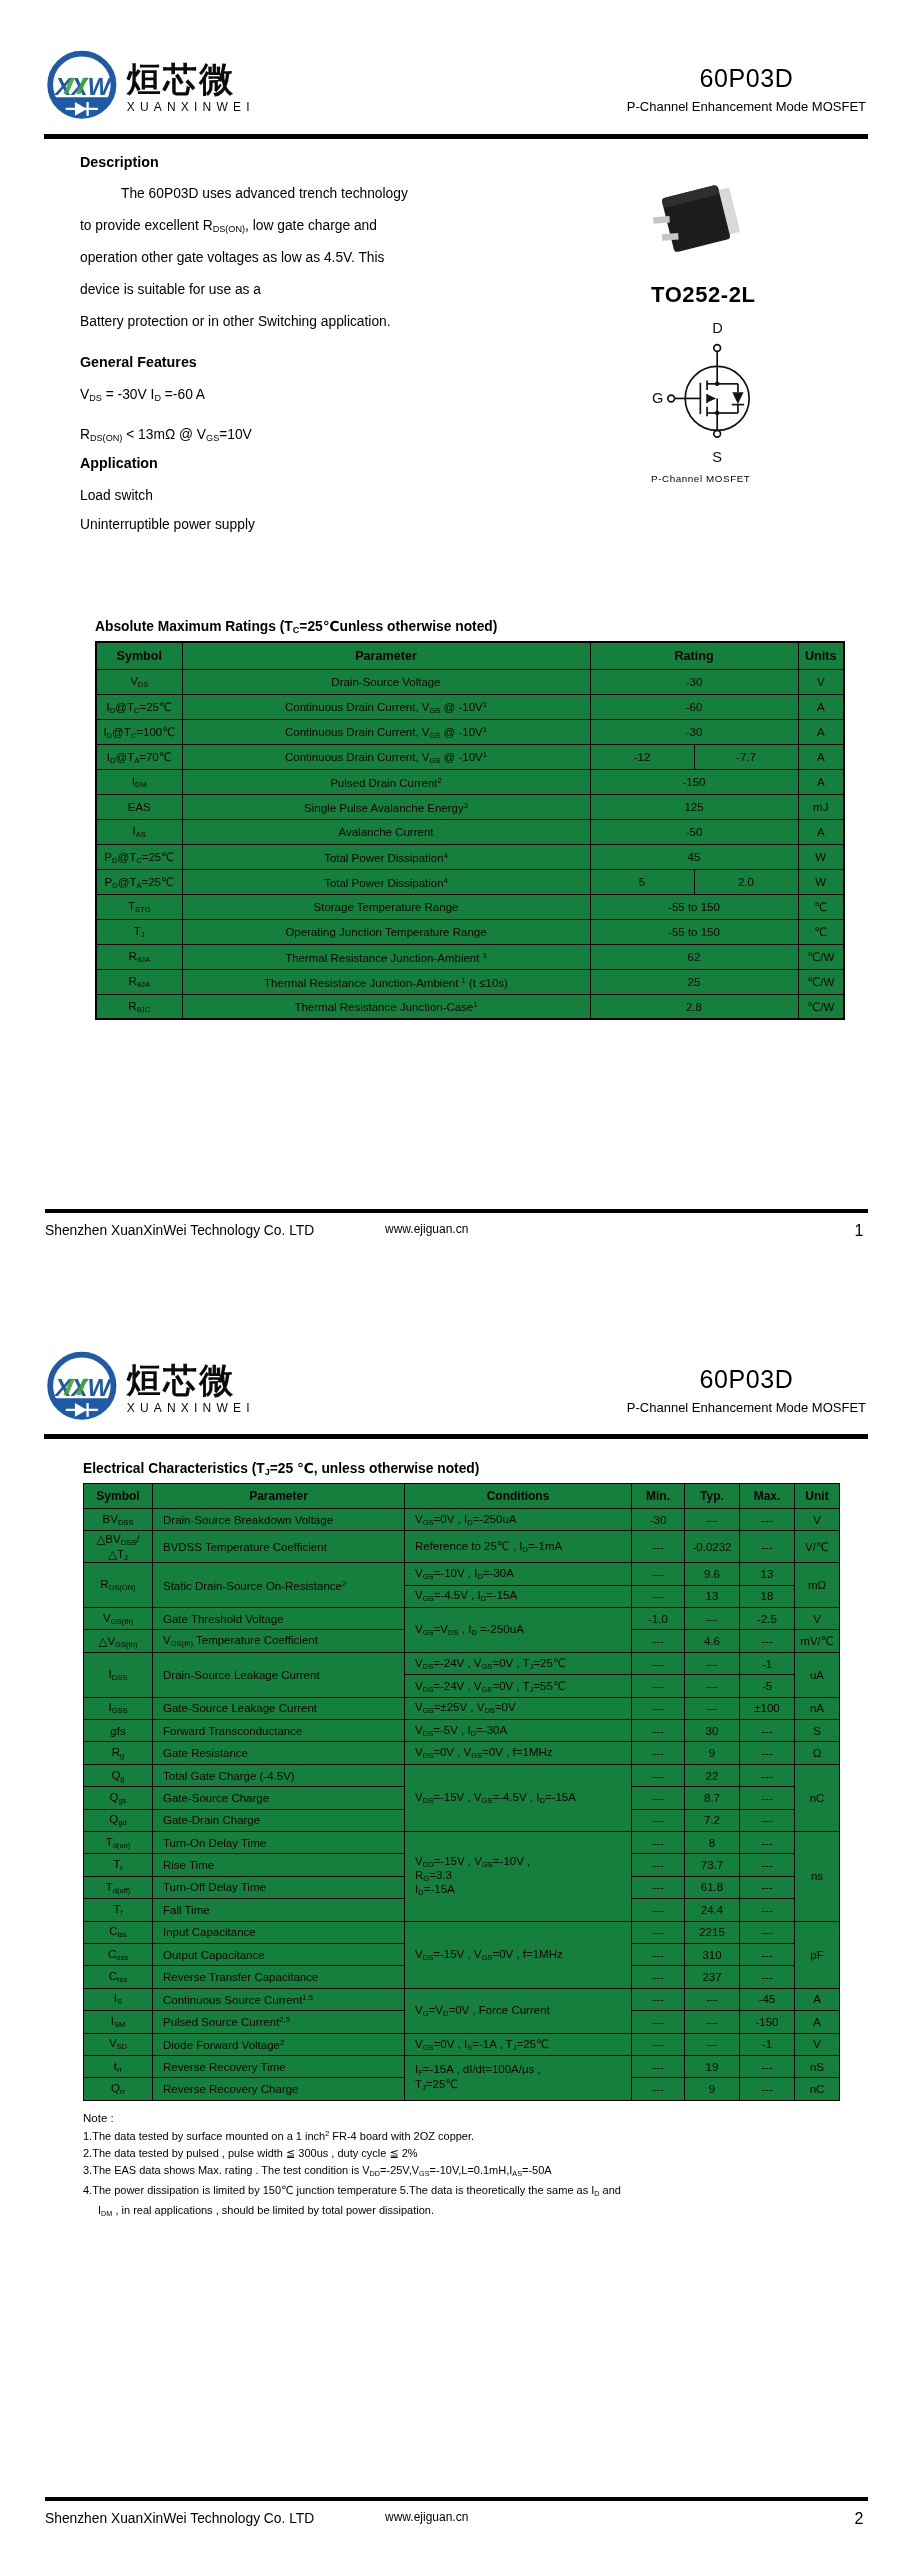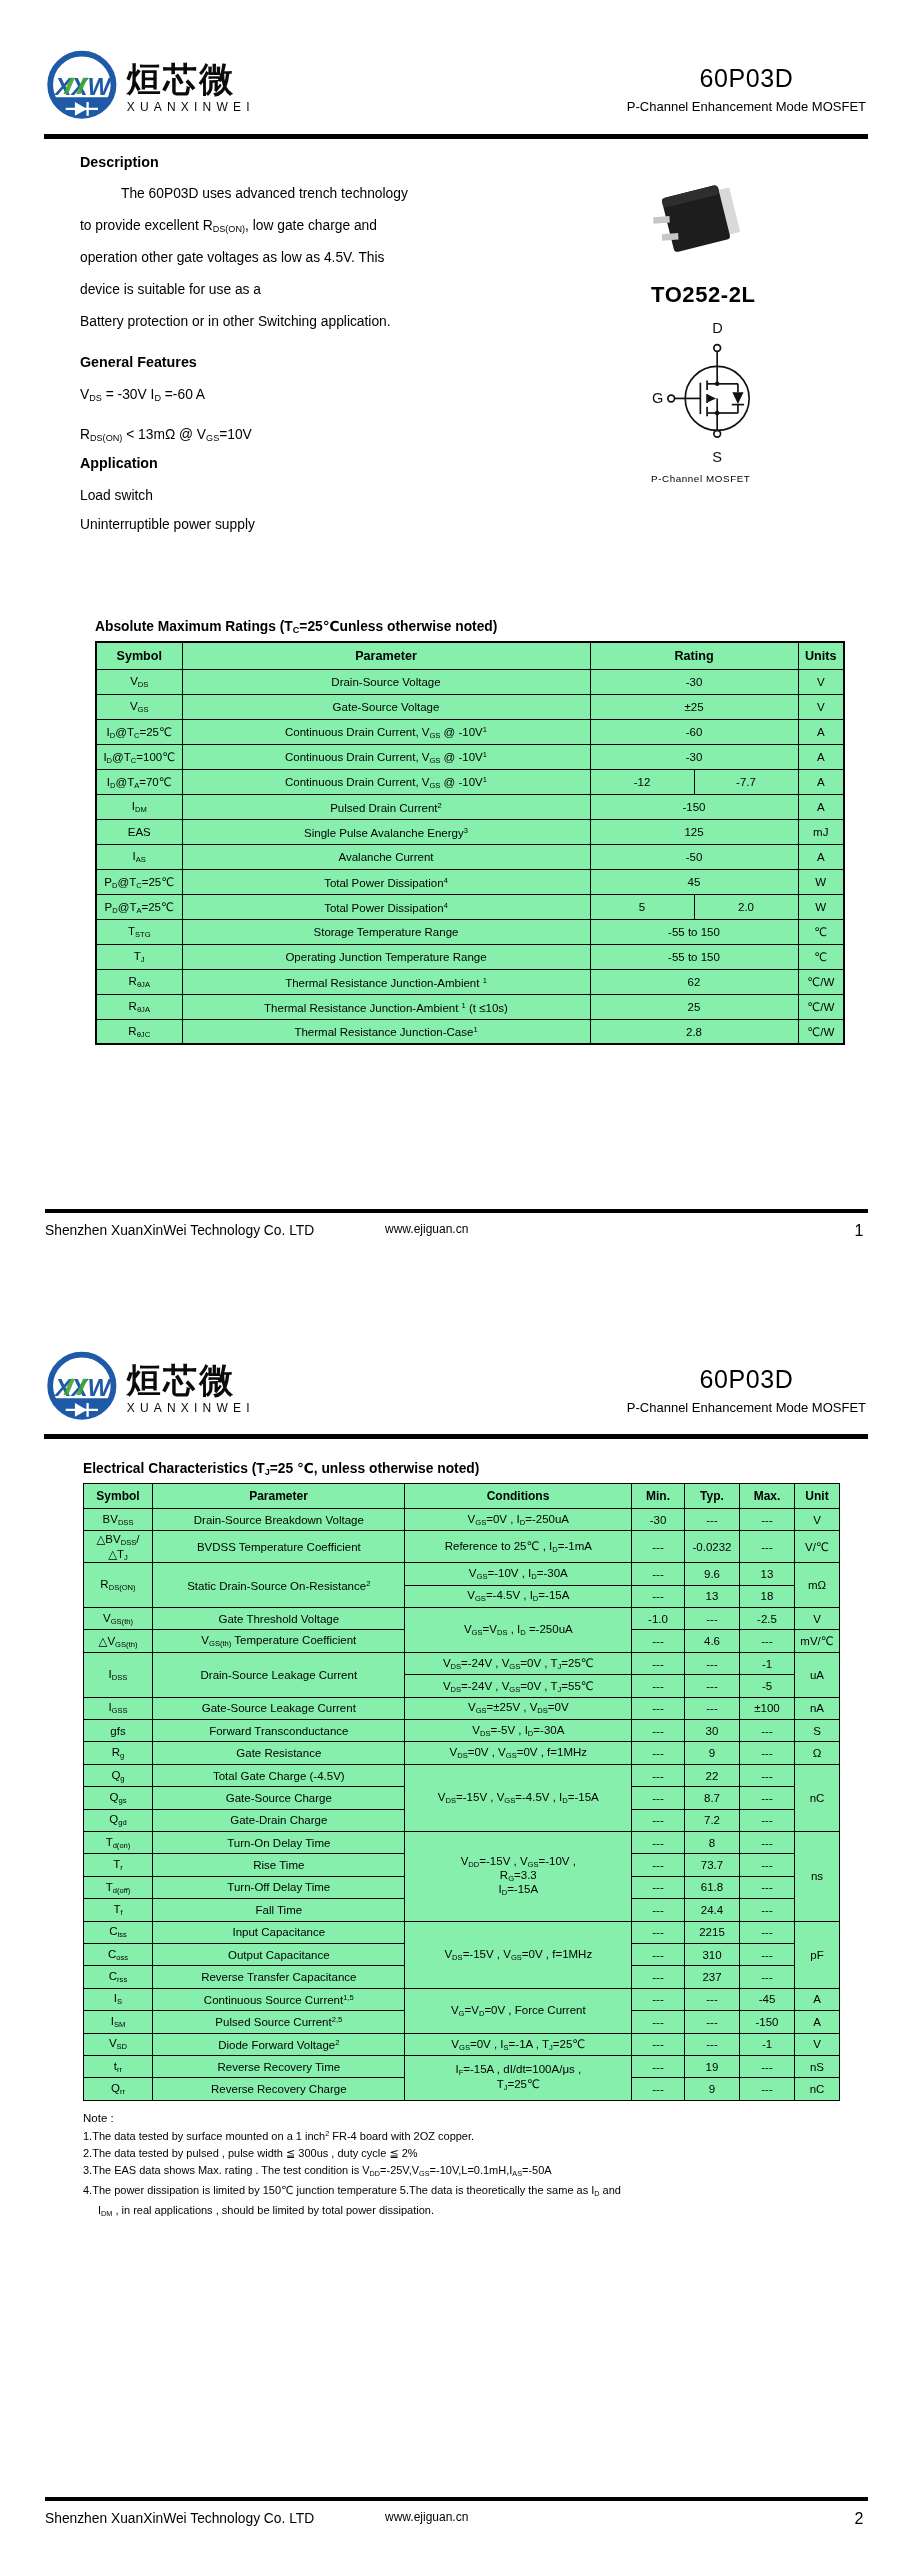--- a/index.html
+++ b/index.html
@@ -37,30 +37,30 @@
   
   .right-col{position:absolute;top:172px;left:651px;width:178px;text-align:left}
   .pkg-name{font-size:22px;font-weight:bold;margin-top:15px;letter-spacing:0.6px}
   .sym-wrap{margin-top:12.6px}
   .sym-cap{font-size:9.8px;letter-spacing:0.6px;margin-top:3.4px}
 
   
   .abs-sec{position:absolute;top:618px;left:95px;width:750px}
   .elec-sec{position:absolute;top:172px;left:83px;width:754px}
   .tbl-title{font-size:13.8px;font-weight:bold;margin-bottom:5.7px}
-  table{border-collapse:collapse;width:100%;table-layout:fixed;background:#86efac}
+  table{border-collapse:collapse;width:100%;table-layout:fixed;background:#15803d}
   .t-abs{border:2.3px solid #000}
   .t-abs th,.t-abs td{border:1.7px solid #000;text-align:center;vertical-align:middle;
        font-size:11.5px;height:25px;padding:1.1px 3.4px;font-weight:normal;overflow:hidden}
   .t-abs th{font-size:12.6px;font-weight:bold;height:27.5px}
   .t-elec{border:1.7px solid #000}
   .t-elec th,.t-elec td{border:1.1px solid #000;text-align:center;vertical-align:middle;
        font-size:11.5px;height:22.4px;padding:0.6px 3.4px;font-weight:normal;overflow:hidden}
   .t-elec th{font-size:12px;font-weight:bold;height:25px;border-bottom-width:1.7px}
-  td.al{text-align:center;padding-left:4px}
+  td.al{text-align:left;padding-left:10px}
 
   
   .notes{margin-top:11.5px;font-size:11px}
   .notes .ln{line-height:17px;white-space:nowrap}
   .notes .ln:last-child{text-indent:15px}
   .notes-title{font-size:11.5px;margin-bottom:1.1px}
 
   
   .footer{position:absolute;left:45px;right:42px;top:1209px}
   .f-rule{height:4px;background:#000}
@@ -194,26 +194,20 @@
           </tr>
         </thead>
         <tbody>
           <tr>
             <td>V<sub>DS</sub></td>
             <td>Drain-Source Voltage</td>
             <td colspan="2">-30</td>
             <td>V</td>
           </tr>
           <tr>
-            <td>V<sub>GS</sub></td>
-            <td>Gate-Source Voltage</td>
-            <td colspan="2">±25</td>
-            <td>V</td>
-          </tr>
-          <tr>
             <td>I<sub>D</sub>@T<sub>C</sub>=25℃</td>
             <td>Continuous Drain Current, V<sub>GS</sub> @ -10V<sup>1</sup></td>
             <td colspan="2">-60</td>
             <td>A</td>
           </tr>
           <tr>
             <td>I<sub>D</sub>@T<sub>C</sub>=100℃</td>
             <td>Continuous Drain Current, V<sub>GS</sub> @ -10V<sup>1</sup></td>
             <td colspan="2">-30</td>
             <td>A</td>

